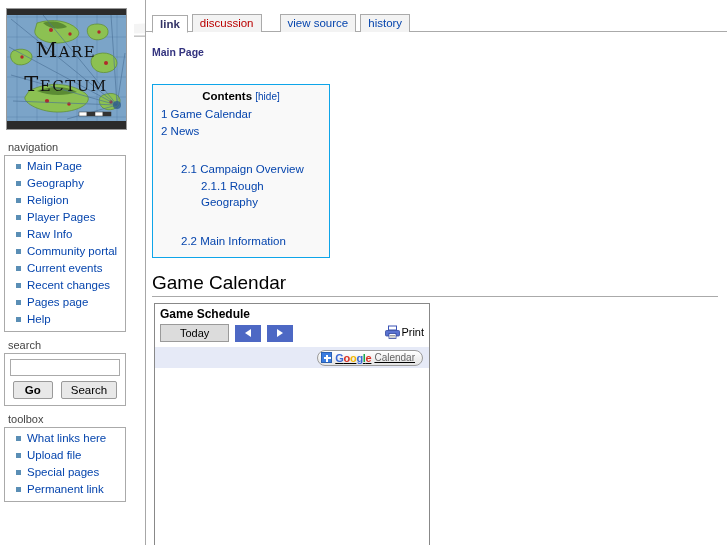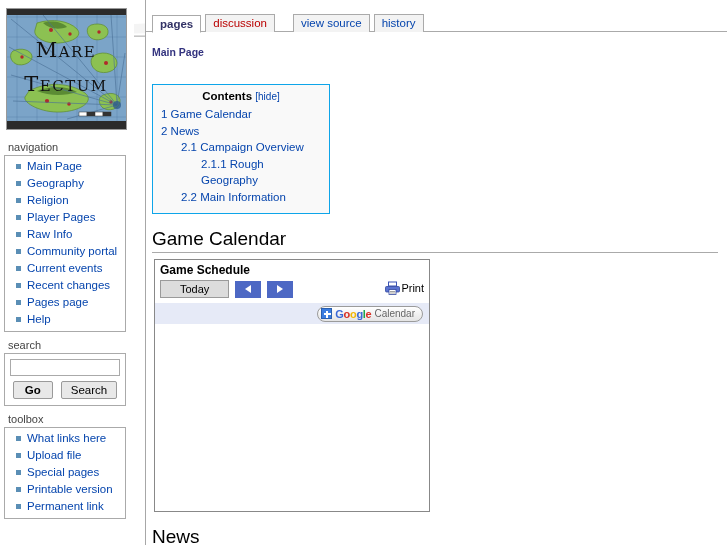--- a/index.html
+++ b/index.html
@@ -157,21 +157,21 @@
     font-size: 11.5px;
   }
   .toctitle { text-align: center; margin: 0 0 4px 0; }
   .toctitle b { font-size: 11.5px; }
   .toctitle .toctoggle { font-size: 10px; color: #0645ad; }
   .toctitle .toctoggle a { color: #0645ad; text-decoration: none; }
   .toc ul { list-style: none; margin: 0; padding: 0; }
   .toc li { line-height: 16.5px; }
   .toc li a { color: #0645ad; text-decoration: none; }
   .tocnumber { color: #0645ad; }
-  .toc .lvl2 { padding-left: 20px; }
+  .toc .lvl2 { padding-left: 20px; margin-top: 22px; }
   .toc .lvl3 { padding-left: 40px; }
 
   h2.section {
     font-size: 19px;
     font-weight: normal;
     font-family: "Liberation Sans", sans-serif;
     color: #000000;
     margin: 14px 0 4px 0;
     padding: 0 0 2px 0;
     border-bottom: 1px solid #aaaaaa;
@@ -230,20 +230,21 @@
     border-top: 1px solid #ffffff;
   }
   .gcal-badge {
     display: inline-flex; align-items: center; gap: 3px;
     background: linear-gradient(#ffffff,#e4e4e4);
     border: 1px solid #9b9b9b;
     border-radius: 9px;
     padding: 1px 7px 1px 3px;
     font-size: 10px;
     cursor: pointer;
+    text-decoration: underline;
   }
   .plusbox {
     width: 11px; height: 11px; background: #3b7de0;
     border: 1px solid #2a5fb0;
     position: relative; display: inline-block;
   }
   .plusbox::before, .plusbox::after {
     content: ""; position: absolute; background: #ffffff;
   }
   .plusbox::before { left: 4px; top: 1.5px; width: 1.8px; height: 7px; }
@@ -356,33 +357,32 @@
         </div>
       </div>
 
       <div class="portlet" id="p-tb">
         <h5>toolbox</h5>
         <div class="pBody">
           <ul>
             <li><a href="#">What links here</a></li>
             <li><a href="#">Upload file</a></li>
             <li><a href="#">Special pages</a></li>
-            <li><a href="#">Printable version</a></li>
             <li><a href="#">Permanent link</a></li>
           </ul>
         </div>
       </div>
 
     </div>
   </div>
 
   <div class="content">
 
     <div class="tabs">
-      <a class="tab selected" href="#">pages</a>
+      <a class="tab selected" href="#">link</a>
       <a class="tab newpage" href="#">discussion</a>
       <span class="tab-spacer"></span>
       <a class="tab" href="#">view source</a>
       <a class="tab" href="#">history</a>
     </div>
 
     <div class="subtitle">Main Page</div>
 
     <div class="body-area">
 

